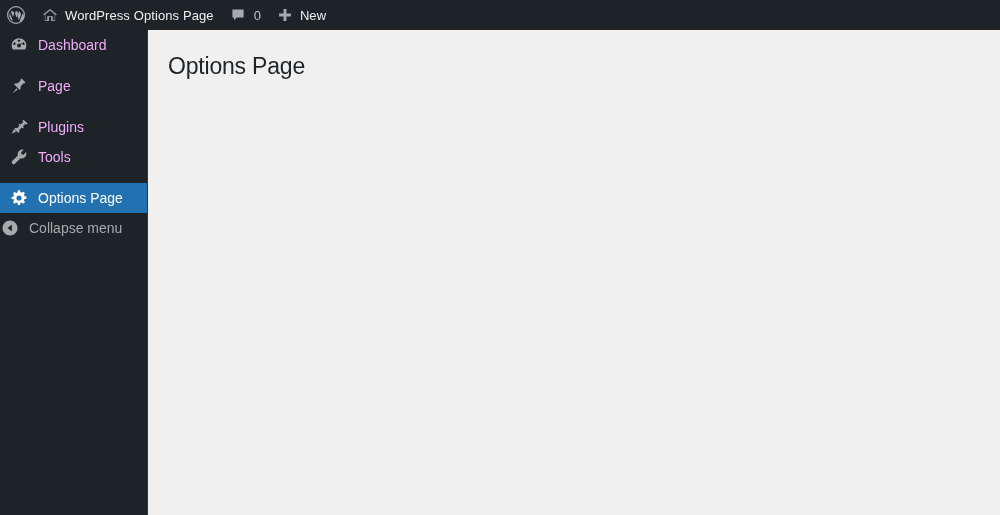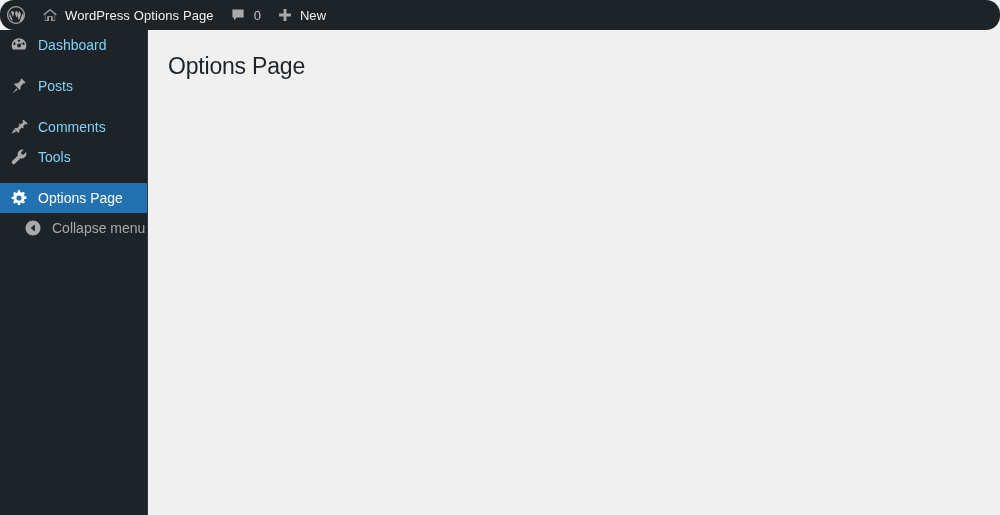--- a/index.html
+++ b/index.html
@@ -13,21 +13,20 @@
 
   
   #adminbar {
     position:absolute; top:0; left:0;
     width:1000px; height:30px;
     background:#1d2327;
     display:flex; align-items:center;
     color:#f0f0f1;
     font-size:13px;
     z-index:30;
-    border-radius:14px;
   }
   .ab-item {
     height:30px;
     display:flex; align-items:center;
     padding:0 8px;
     color:#f0f0f1;
     white-space:nowrap;
     cursor:pointer;
   }
   .ab-logo { padding:0 8px 0 6px; }
@@ -44,21 +43,21 @@
     border-right:1px solid #32373c;
     z-index:20;
   }
   #adminmenu { list-style:none; width:147px; }
   .menu-gap { height:11px; }
   .menu-top {
     position:relative;
     display:flex; align-items:center;
     height:30px;
     padding-left:9px;
-    color:#7dd3fc;
+    color:#f0abfc;
     font-size:14px;
     line-height:1;
     cursor:pointer;
     white-space:nowrap;
   }
   .menu-icon {
     width:20px; height:20px;
     display:inline-flex; align-items:center; justify-content:center;
     flex:0 0 20px;
   }
@@ -87,21 +86,21 @@
     width:0; height:0;
     border-top:9px solid transparent;
     border-bottom:9px solid transparent;
     border-right:9px solid #f0f0f1;
   }
 
   
   .collapse-row {
     display:flex; align-items:center;
     height:30px;
-    padding-left:23px;
+    padding-left:0;
     color:#a7aaad;
     font-size:14px;
     cursor:pointer;
     white-space:nowrap;
   }
   .collapse-row .menu-icon svg { fill:#a7aaad; }
 
   
   #wpcontent {
     position:absolute; top:30px; left:148px;
@@ -173,36 +172,36 @@
     </li>
 
     <li class="menu-gap"></li>
 
     <li class="menu-top">
       <span class="menu-icon">
         <svg width="20" height="20" viewBox="0 0 20 20">
           <path d="M12.6 2.5l-1.1 1.1.5.5-3.4 3.4c-.9-.3-2-.2-2.8.3l-.7.4 5.7 5.7.4-.7c.5-.8.6-1.9.3-2.8l3.4-3.4.5.5 1.1-1.1-3.9-3.9zM7.5 12.3l-4 5.2 5.2-4-1.2-1.2z"></path>
         </svg>
       </span>
-      <span class="menu-name">Posts</span>
+      <span class="menu-name">Page</span>
     </li>
 
 
 
 
     <li class="menu-gap"></li>
 
 
     <li class="menu-top">
       <span class="menu-icon">
         <svg width="20" height="20" viewBox="0 0 20 20">
           <path d="M14.5 2.8l-1.2 1.2 1 1-2.6 2.6-1-1-1.2 1.2 1 1L8 11.3c-.9-.4-2.1-.2-2.9.6L9.6 16c.8-.8 1-1.9.6-2.9l2.5-2.5 1 1 1.2-1.2-1-1 2.6-2.6 1 1 1.2-1.2-4.2-3.8zM5 12.2l-2.4 4.6 4.6-2.4L5 12.2z"></path>
         </svg>
       </span>
-      <span class="menu-name">Comments</span>
+      <span class="menu-name">Plugins</span>
     </li>
 
 
     <li class="menu-top">
       <span class="menu-icon">
         <svg width="20" height="20" viewBox="0 0 20 20">
           <path d="M13.2 2.6a4.6 4.6 0 00-4.4 5.9l-5.6 5.6a1.6 1.6 0 000 2.3l.4.4a1.6 1.6 0 002.3 0l5.6-5.6a4.6 4.6 0 005.9-4.4c0-.6-.1-1.2-.3-1.7l-2.6 2.6-2-.4-.4-2 2.6-2.6c-.5-.1-1-.1-1.5-.1z"></path>
         </svg>
       </span>
       <span class="menu-name">Tools</span>

